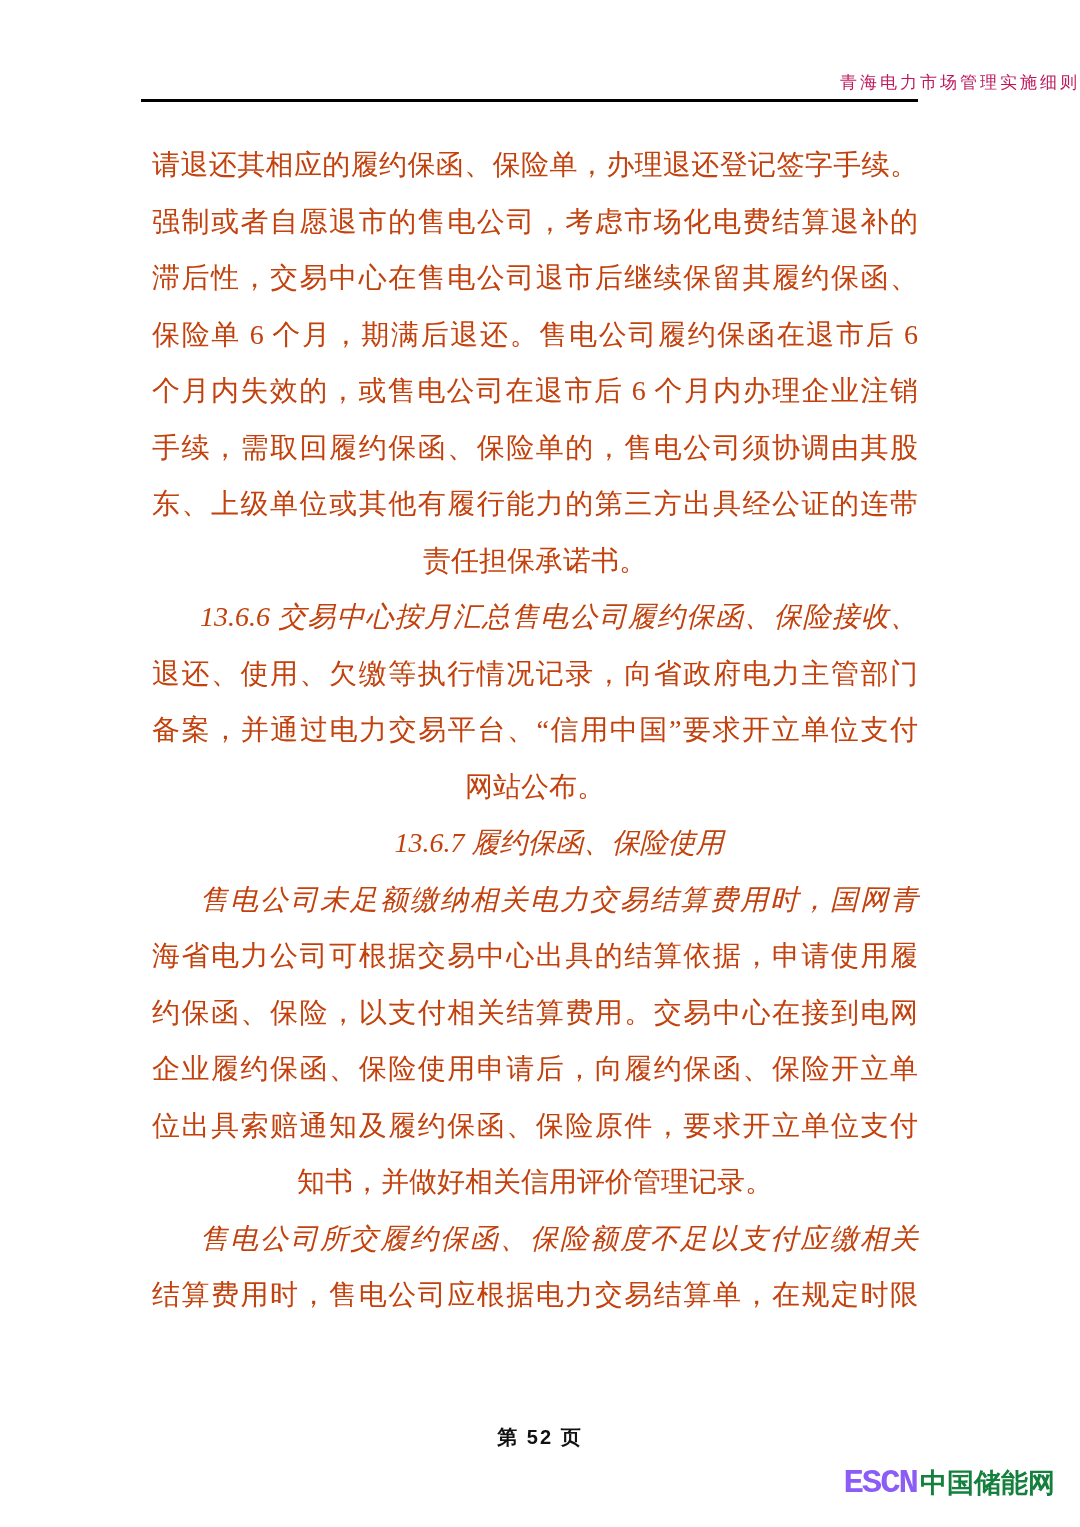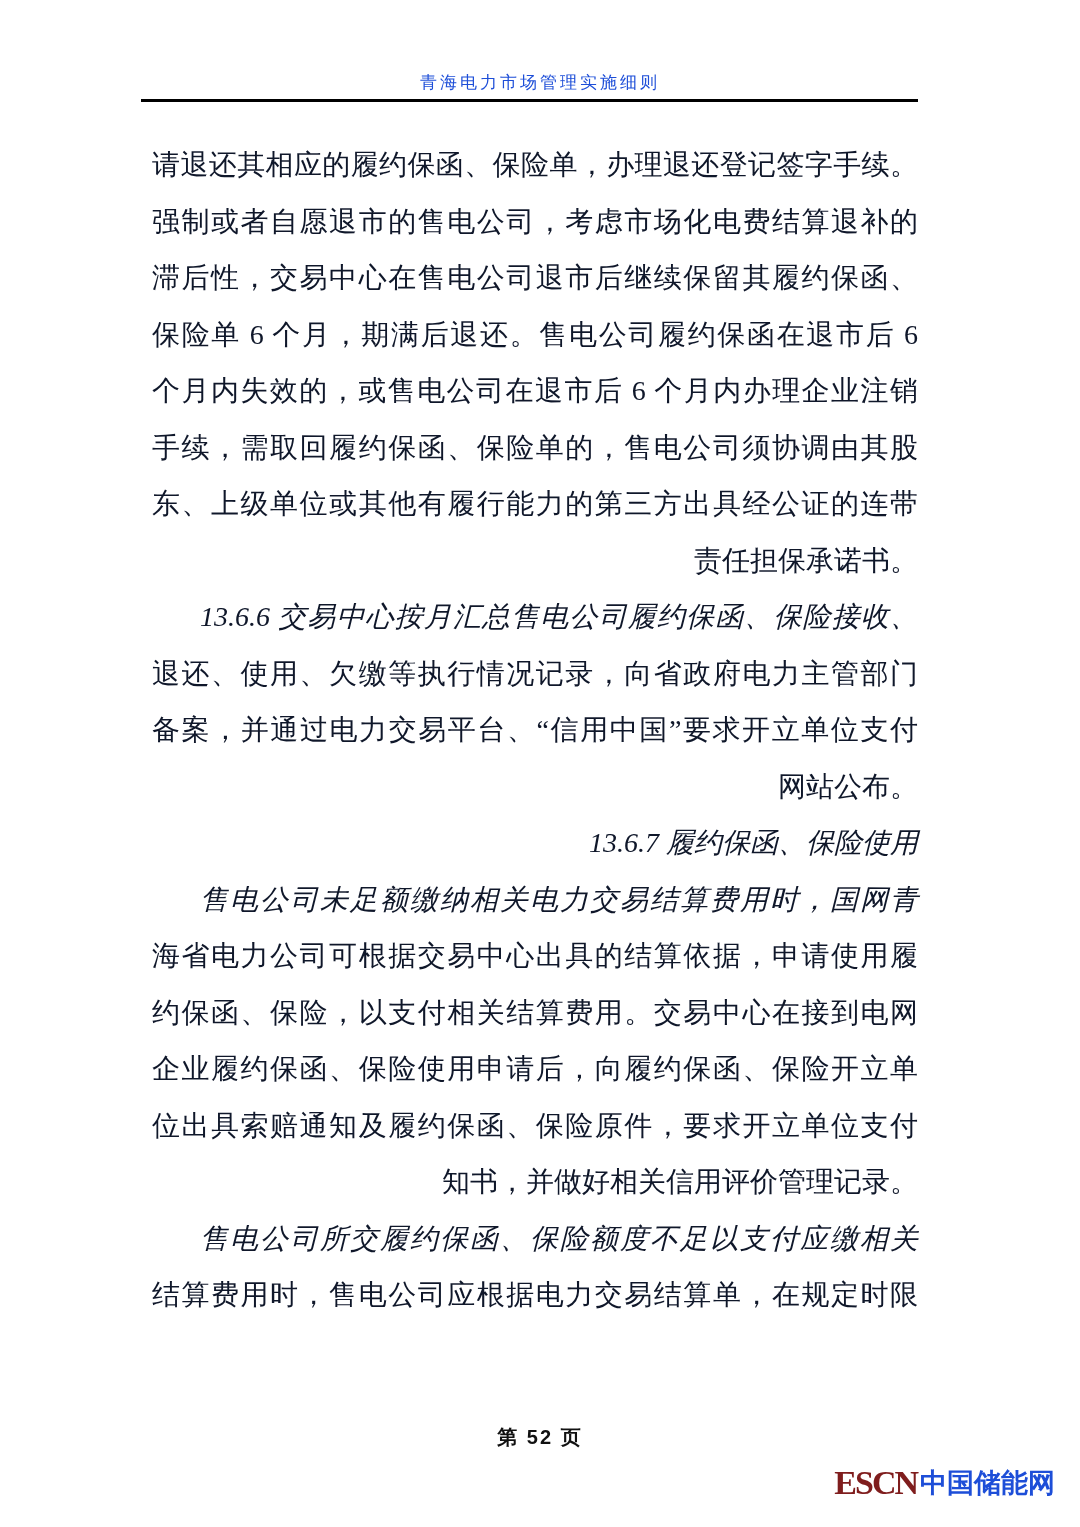--- a/index.html
+++ b/index.html
@@ -9,58 +9,58 @@
     position: relative;
     overflow: hidden;
     font-family: "Liberation Serif", "DejaVu Serif", serif;
     color: #1c1c1c;
   }
   .page { position: absolute; inset: 0; }
 
   
   .header-title {
     position: absolute; top: 71px; left: 0; width: 1080px;
-    text-align: center;
-    font-size: 17px; letter-spacing: 3px; color: #1d4ed8;
+    text-align: right;
+    font-size: 17px; letter-spacing: 3px; color: #be185d;
   }
   .header-rule {
     position: absolute; top: 99px; left: 141px;
     width: 777px; height: 3px; background: #000;
   }
 
   
   .content {
     position: absolute; left: 152px; top: 137px; width: 766px;
-    font-size: 28px; color: #0f172a;
+    font-size: 28px; color: #c2410c;
   }
-  .line { line-height: 56.5px; text-align: right; }
+  .line { line-height: 56.5px; text-align: center; }
   .j { text-align: justify; text-align-last: justify; }
   .ind { text-indent: 48px; font-style: italic; }
 
   
   .page-number {
     position: absolute; top: 1424px; left: 0; width: 1080px;
     text-align: center;
     font-family: "Liberation Sans", "DejaVu Sans", sans-serif;
     font-weight: bold; font-size: 20px; letter-spacing: 2px; color: #111;
   }
   .logo {
     position: absolute; top: 1464px; right: 25px;
     display: flex; align-items: center;
     white-space: nowrap;
   }
   .logo-latin {
-    font-family: Liberation Serif, serif;
+    font-family: Liberation Mono, monospace;
     font-weight: 800; font-size: 34px; letter-spacing: -2px;
-    color: #7f1d1d;
+    color: #8b5cf6;
   }
   .logo-cn {
     font-family: "Liberation Sans", "DejaVu Sans", sans-serif;
     font-weight: 800; font-size: 27px; letter-spacing: 0;
-    color: #1d4ed8; margin-left: 3px;
+    color: #15803d; margin-left: 3px;
   }
 </style>
 </head>
 <body>
 
 <div class="page">
 
   <div class="header-title">青海电力市场管理实施细则</div>
   <div class="header-rule"></div>
 

